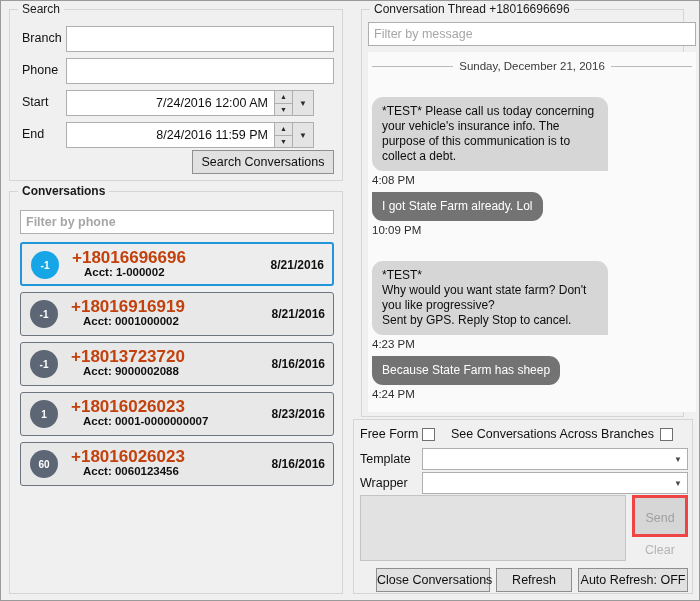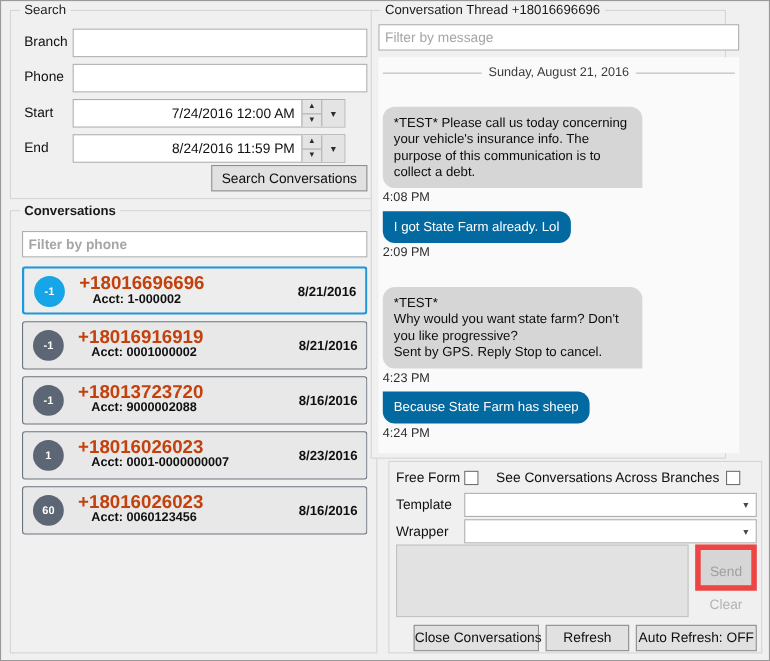--- a/index.html
+++ b/index.html
@@ -224,21 +224,21 @@
   .conv-date {
     position: absolute;
     right: 8px;
     top: 14px;
     font-size: 12px;
     color: #101010;
   }
 
   
   #thread-panel {
-    left: 336px;
+    left: 360px;
     top: 8px;
     width: 323px;
     height: 408px;
   }
   #msg-filter {
     position: absolute;
     left: 6px;
     top: 12px;
     width: 328px;
     height: 24px;
@@ -292,21 +292,21 @@
     display: flex;
     flex-direction: column;
     align-items: flex-start;
   }
   .bubble.in {
     background: #d6d6d6;
     color: #0d0d0d;
     border-radius: 11px 11px 0 11px;
   }
   .bubble.out {
-    background: #0369a1;
+    background: #737373;
     color: #ffffff;
     border-radius: 0 11px 11px 11px;
   }
   .msg-time {
     font-size: 11.5px;
     color: #2d2d2d;
     margin-top: 3px;
   }
 
   
@@ -384,21 +384,21 @@
     border: 1px solid #c3c3c3;
     box-sizing: border-box;
   }
   #send-button {
     left: 278px;
     top: 75px;
     width: 56px;
     height: 42px;
     line-height: 40px;
     background: #d6d6d6;
-    border: 5px solid #ef4444;
+    border: 3px solid #ef4444;
     color: #a0a0a0;
   }
   #clear-button {
     left: 278px;
     top: 122px;
     width: 56px;
     height: 19px;
     line-height: 17px;
     background: #f0f0f0;
     border: none;
@@ -505,31 +505,31 @@
   </div>
 
   <div class="groupbox" id="thread-panel">
     <div class="gb-title">Conversation Thread +18016696696</div>
     <div class="textbox" id="msg-filter">
       <span class="placeholder">Filter by message</span>
     </div>
     <div id="thread-scroll">
       <div class="date-divider">
         <div class="line"></div>
-        <div class="label">Sunday, August 21, 2016</div>
+        <div class="label">Sunday, December 21, 2016</div>
         <div class="line"></div>
       </div>
       <div id="messages-container">
           <div class="msg-group incoming">
             <div class="bubble in">*TEST* Please call us today concerning your vehicle's insurance info. The purpose of this communication is to collect a debt.</div>
             <div class="msg-time">4:08 PM</div>
           </div>
           <div class="msg-group outgoing">
             <div class="bubble out">I got State Farm already.  Lol</div>
-            <div class="msg-time">2:09 PM</div>
+            <div class="msg-time">10:09 PM</div>
           </div>
           <div class="msg-group incoming">
             <div class="bubble in">*TEST*
 Why would you want state farm? Don't you like progressive?
   Sent by GPS.  Reply Stop to cancel.</div>
             <div class="msg-time">4:23 PM</div>
           </div>
           <div class="msg-group outgoing">
             <div class="bubble out">Because State Farm has sheep</div>
             <div class="msg-time">4:24 PM</div>

